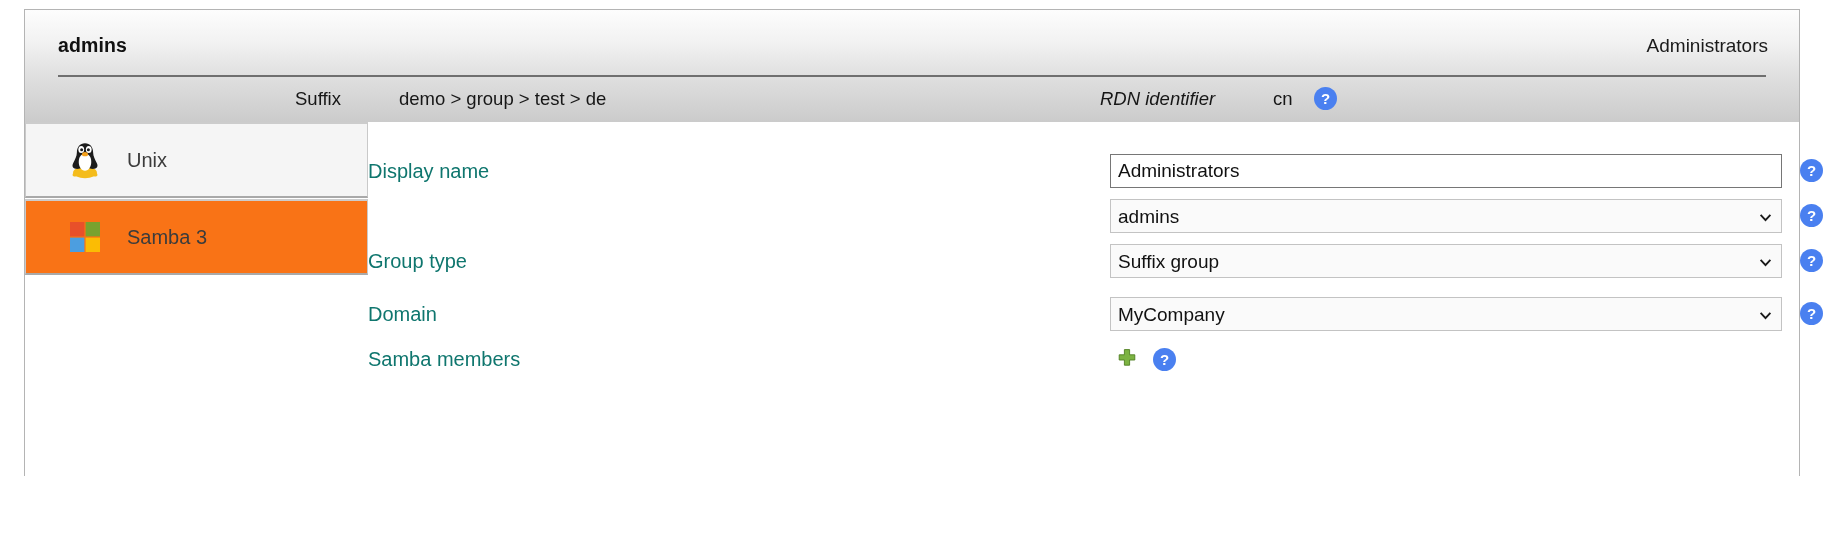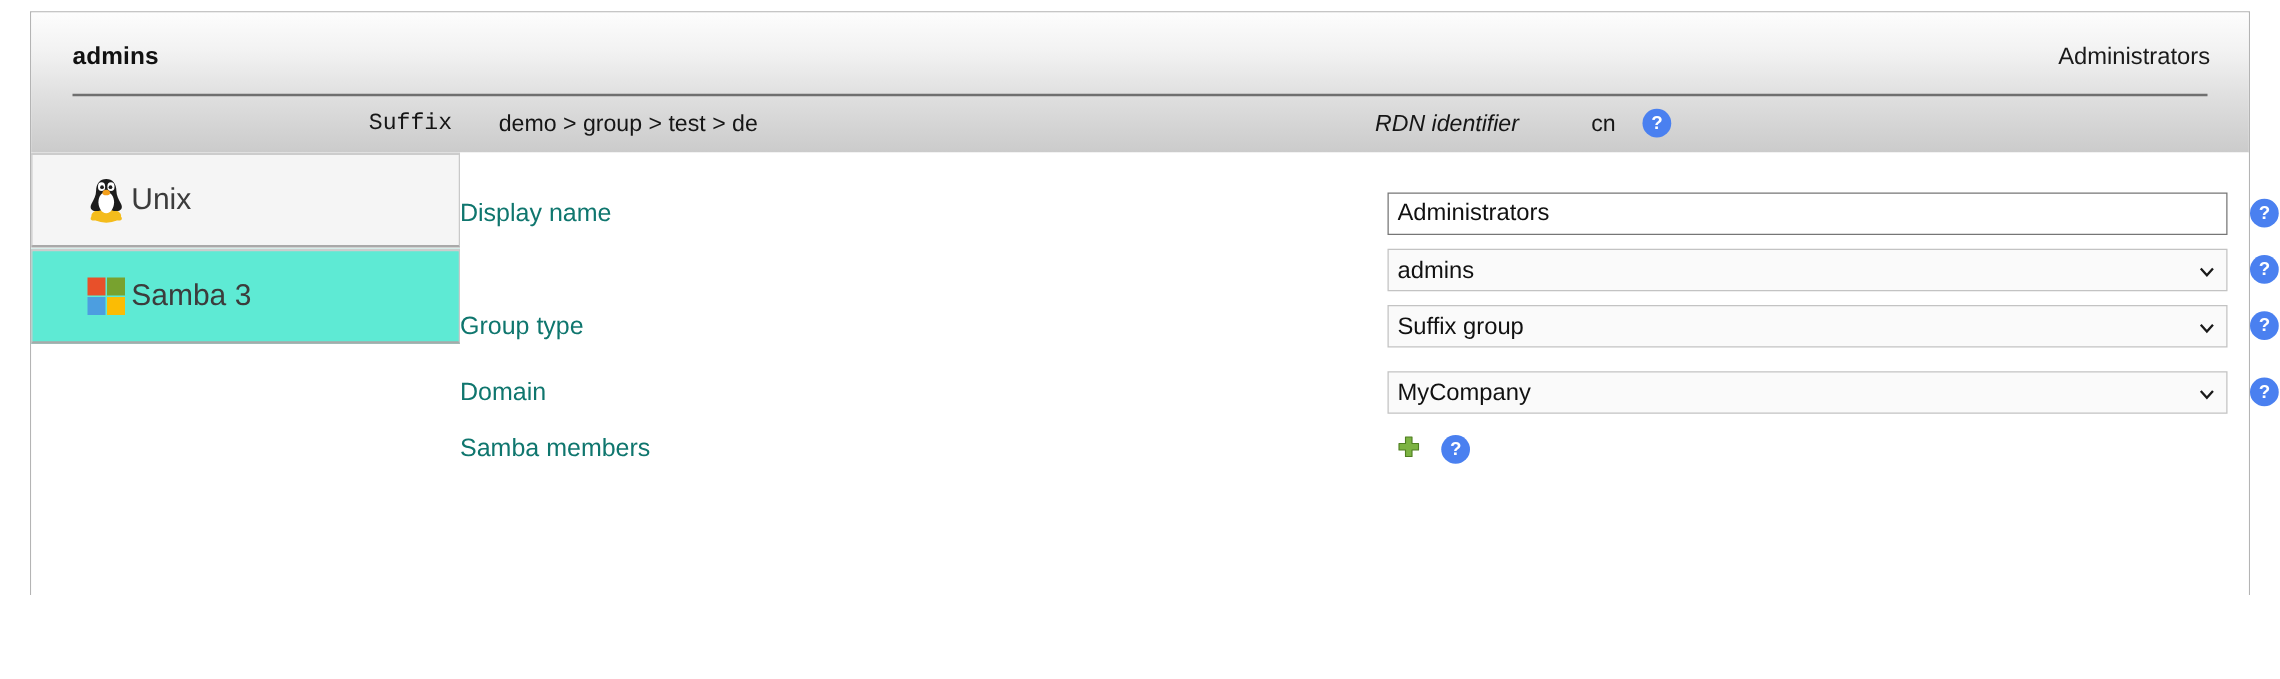--- a/index.html
+++ b/index.html
@@ -75,21 +75,21 @@
     font-size: 18.5px;
     color: #161616;
     top: 10px;
   }
   .sub-value {
     position: absolute;
     font-size: 18.5px;
     color: #161616;
     top: 10px;
   }
-  .lbl-suffix { left: 270px; font-family: Liberation Mono, monospace; }
+  .lbl-suffix { left: 270px; }
   .val-suffix { left: 374px; }
   .lbl-rdn    { left: 1075px; font-style: italic; }
   .val-rdn    { left: 1248px; }
 
   
   .help {
     display: inline-block;
     width: 23px;
     height: 23px;
     border-radius: 50%;
@@ -132,34 +132,35 @@
     display: flex;
     align-items: center;
     cursor: pointer;
   }
   .tab.inactive {
     background: #f5f5f5;
     border-top: 2px solid #cccccc;
     border-bottom: 2px solid #a9a9a9;
   }
   .tab.active {
-    background: #5eead4;
+    background: #f97316;
     border-top: 2px solid #cccccc;
     border-bottom: 2px solid #a9a9a9;
   }
   .tab + .tab { margin-top: 1px; }
   .tab-icon {
     width: 40px;
     height: 40px;
     margin-left: 39px;
     flex: 0 0 auto;
     display: block;
   }
   .tab-label {
-    font-size: 24px;
+    margin-left: 22px;
+    font-size: 20px;
     color: #3c3c3c;
     text-align: center;
   }
 
   
   .form {
     position: absolute;
     left: 343px;
     top: 0;
     right: 0;

